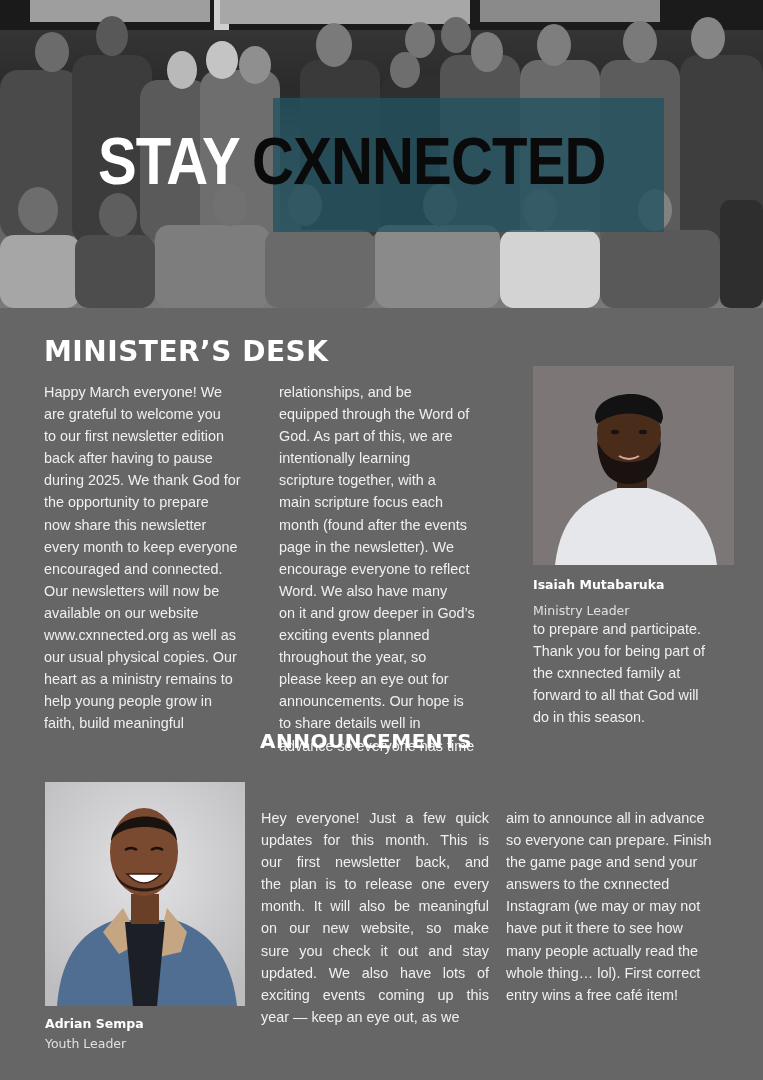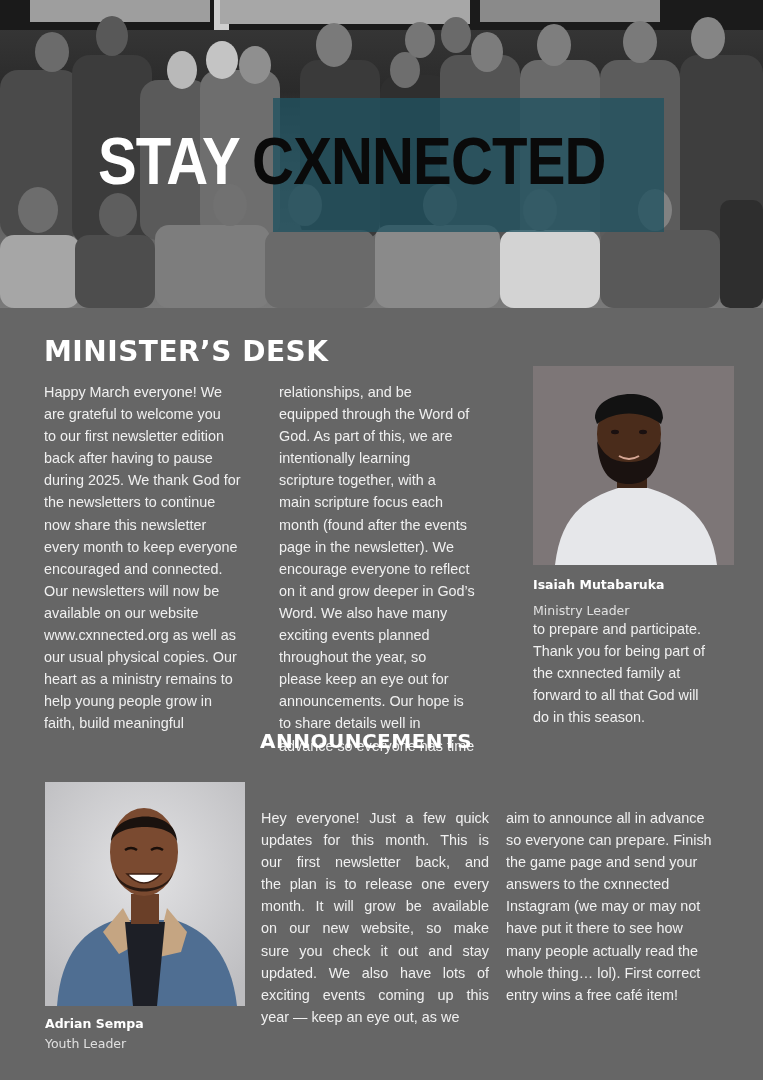--- a/index.html
+++ b/index.html
@@ -148,21 +148,21 @@
 </div>
 
 <h1 class="section-heading md-heading">MINISTER’S DESK</h1>
 
 <div class="body-col md-col1">
   <span class="ln">Happy March everyone! We</span>
   <span class="ln">are grateful to welcome you</span>
   <span class="ln">to our first newsletter edition</span>
   <span class="ln">back after having to pause</span>
   <span class="ln">during 2025. We thank God for</span>
-  <span class="ln">the newsletters to continue</span>
+  <span class="ln">the opportunity to prepare</span>
   <span class="ln">now share this newsletter</span>
   <span class="ln">every month to keep everyone</span>
   <span class="ln">encouraged and connected.</span>
   <span class="ln">Our newsletters will now be</span>
   <span class="ln">available on our website</span>
   <span class="ln">www.cxnnected.org as well as</span>
   <span class="ln">our usual physical copies. Our</span>
   <span class="ln">heart as a ministry remains to</span>
   <span class="ln">help young people grow in</span>
   <span class="ln">faith, build meaningful</span>
@@ -171,22 +171,22 @@
 <div class="body-col md-col2">
   <span class="ln">relationships, and be</span>
   <span class="ln">equipped through the Word of</span>
   <span class="ln">God. As part of this, we are</span>
   <span class="ln">intentionally learning</span>
   <span class="ln">scripture together, with a</span>
   <span class="ln">main scripture focus each</span>
   <span class="ln">month (found after the events</span>
   <span class="ln">page in the newsletter). We</span>
   <span class="ln">encourage everyone to reflect</span>
+  <span class="ln">Word. We also have many</span>
   <span class="ln">on it and grow deeper in God’s</span>
-  <span class="ln">Word. We also have many</span>
   <span class="ln">exciting events planned</span>
   <span class="ln">throughout the year, so</span>
   <span class="ln">please keep an eye out for</span>
   <span class="ln">announcements. Our hope is</span>
   <span class="ln">to share details well in</span>
   <span class="ln">advance so everyone has time</span>
 </div>
 
 <div class="photo photo-isaiah">
   <svg width="201" height="199" viewBox="0 0 201 199">
@@ -253,21 +253,21 @@
 <div class="caption-name adrian-name">Adrian Sempa</div>
 <div class="caption-role adrian-role">Youth Leader</div>
 
 <h2 class="section-heading an-heading">ANNOUNCEMENTS</h2>
 
 <div class="body-col an-col1">
   <span class="ln j">Hey everyone! Just a few quick</span>
   <span class="ln j">updates for this month. This is</span>
   <span class="ln j">our first newsletter back, and</span>
   <span class="ln j">the plan is to release one every</span>
-  <span class="ln j">month. It will grow be available</span>
+  <span class="ln j">month. It will also be meaningful</span>
   <span class="ln j">on our new website, so make</span>
   <span class="ln j">sure you check it out and stay</span>
   <span class="ln j">updated. We also have lots of</span>
   <span class="ln j">exciting events coming up this</span>
   <span class="ln">year — keep an eye out, as we</span>
 </div>
 
 <div class="body-col an-col2">
   <span class="ln">aim to announce all in advance</span>
   <span class="ln">so everyone can prepare. Finish</span>

